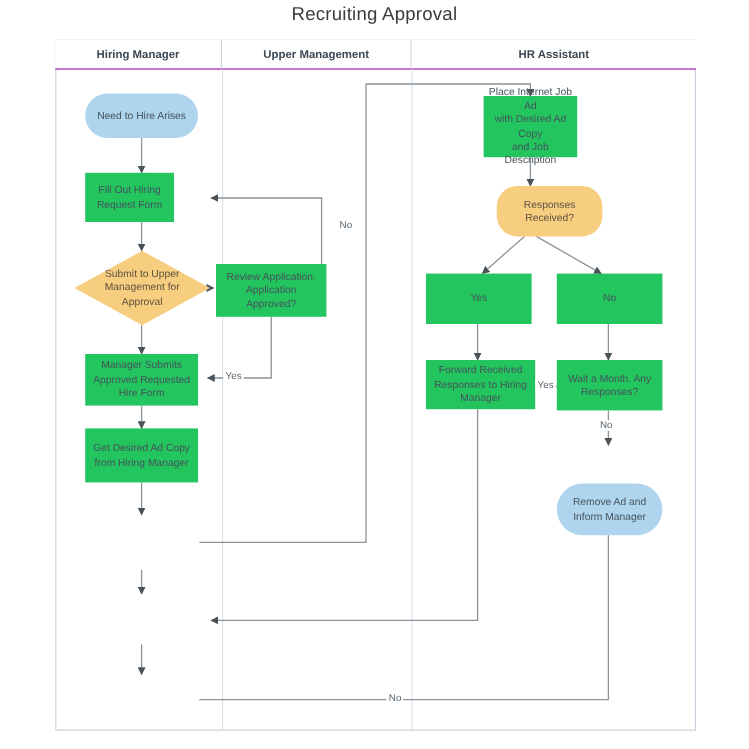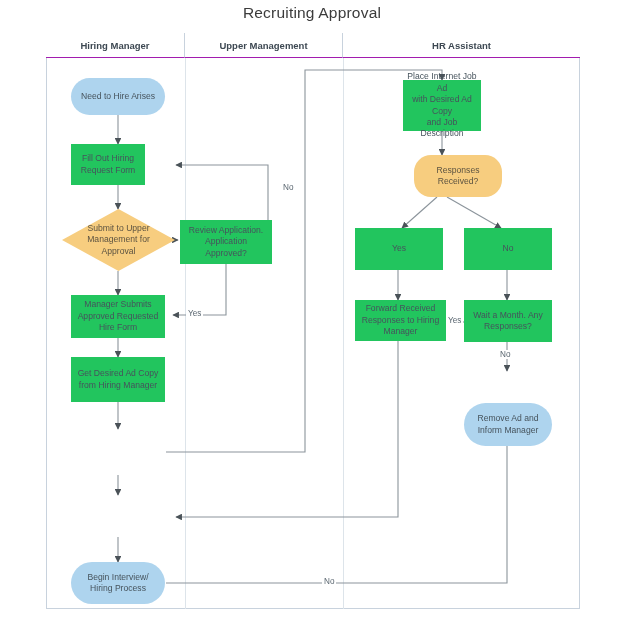--- a/index.html
+++ b/index.html
@@ -193,22 +193,20 @@
 
   <div class="node rect" style="left:71px; top:295px; width:94px; height:43px;">Manager Submits
 Approved Requested
 Hire Form</div>
 
   <div class="node rect" style="left:71px; top:357px; width:94px; height:45px;">Get Desired Ad Copy
 from Hiring Manager</div>
 
 
 
-  <div class="node term" style="left:71px; top:562px; width:94px; height:42px;">Begin Interview/
-Hiring Process</div>
 
   <div class="node rect" style="left:403px; top:80px; width:78px; height:51px;">Place Internet Job Ad
 with Desired Ad Copy
 and Job Description</div>
 
   <div class="node decbox" style="left:414px; top:155px; width:88px; height:42px; color:#5c5341;border-radius:17px;">Responses Received?</div>
 
   <div class="node rect" style="left:355px; top:228px; width:88px; height:42px;">Yes</div>
 
   <div class="node rect" style="left:464px; top:228px; width:88px; height:42px;">No</div>

